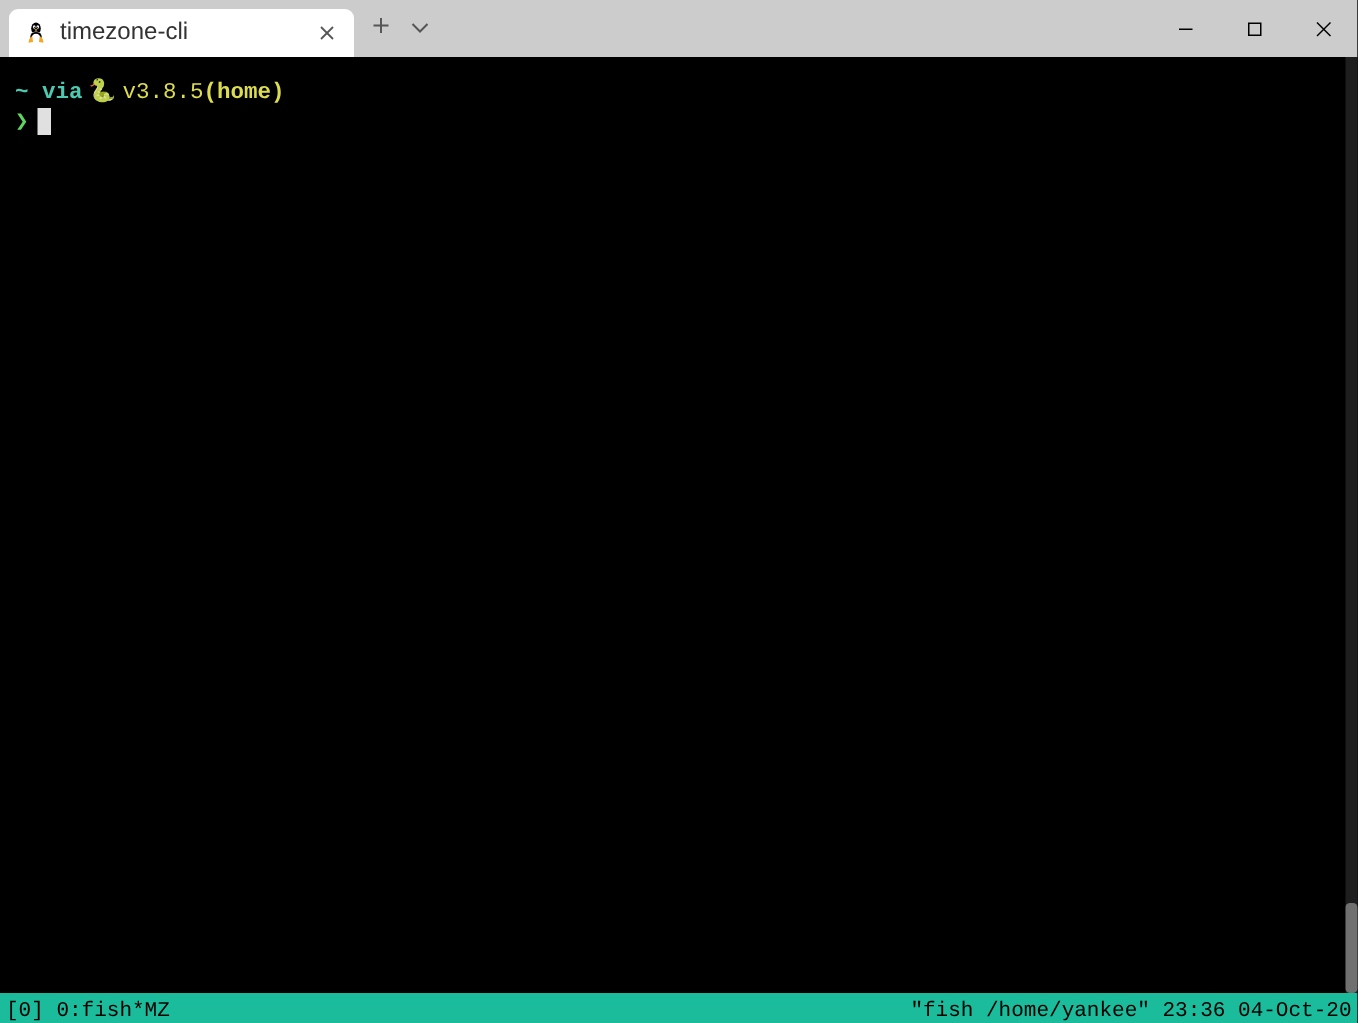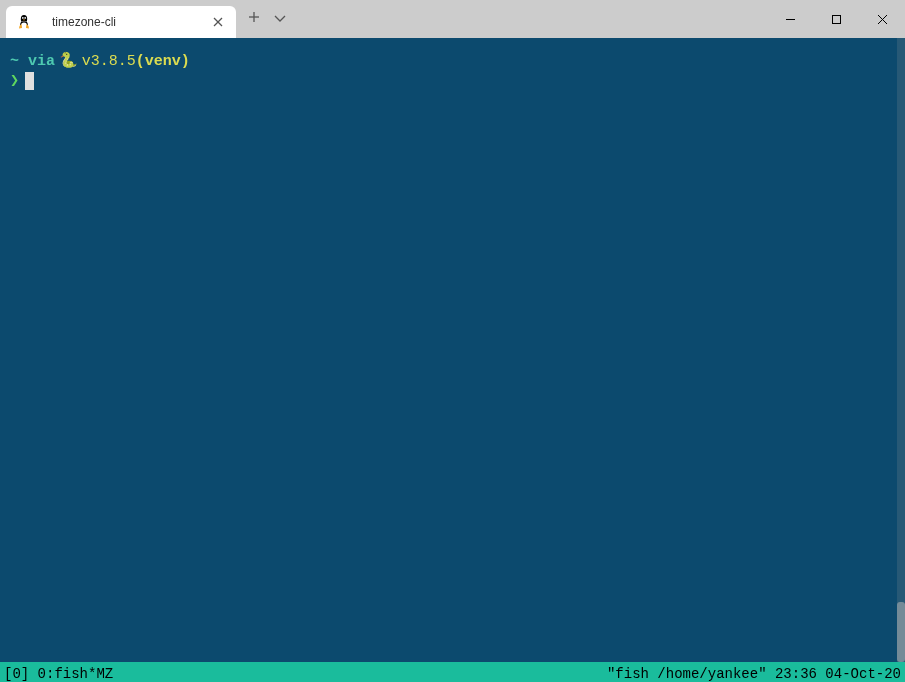--- a/index.html
+++ b/index.html
@@ -40,24 +40,23 @@
     }
     .tab-icon {
       width: 16px;
       height: 16px;
       display: flex;
       align-items: center;
       justify-content: center;
     }
     .tab-title {
       font-family: 'Segoe UI', Arial, sans-serif;
-      font-size: 12px;
+      font-size: 16px;
       color: #333;
       flex: 1;
-      margin-left: 12px;
     }
     .tab-close {
       width: 16px;
       height: 16px;
       display: flex;
       align-items: center;
       justify-content: center;
       color: #555;
       cursor: pointer;
       font-size: 14px;
@@ -82,21 +81,21 @@
       width: 46px;
       height: 100%;
       display: flex;
       align-items: center;
       justify-content: center;
       cursor: pointer;
       color: #000;
     }
     .terminal-body {
       height: calc(100% - 38px - 20px);
-      background: #0c4a6e;
+      background: #000000;
       padding: 14px 10px;
       color: #e0e0e0;
       font-size: 15px;
       line-height: 1.3;
       position: relative;
       font-family: 'Consolas', 'Monaco', 'Courier New', monospace;
     }
     .prompt-line1 {
       display: flex;
       align-items: center;
@@ -230,21 +229,21 @@
       </svg>
     </div>
   </div>
 </div>
 
 <div class="terminal-body">
   <div class="prompt-line1">
     <span class="tilde-via">~ via </span>
     <span class="snake-icon">🐍</span>
     <span class="version">v3.8.5</span>
-    <span class="venv"> (venv)</span>
+    <span class="venv"> (home)</span>
   </div>
   <div class="prompt-line2">
     <span class="arrow">❯</span>
     <span class="cursor"></span>
   </div>
 </div>
 
 <div class="statusbar">
   <span class="status-left">[0] 0:fish*MZ</span>
   <span class="status-right">"fish /home/yankee" 23:36 04-Oct-20</span>

